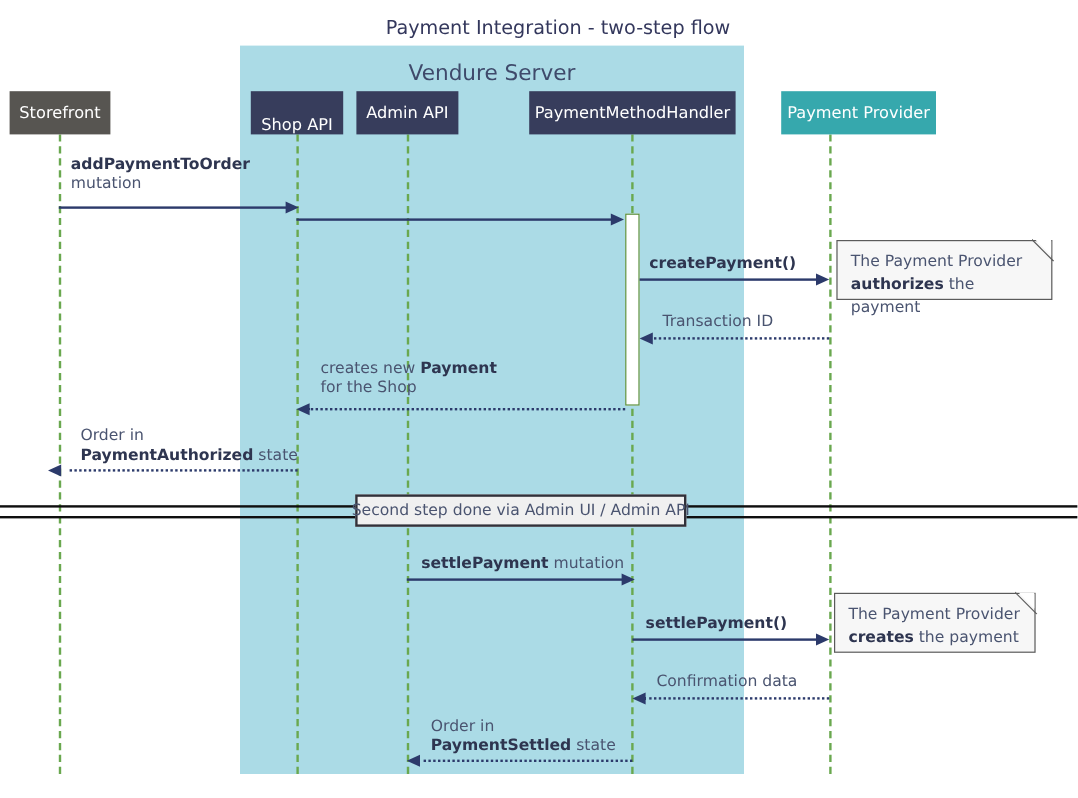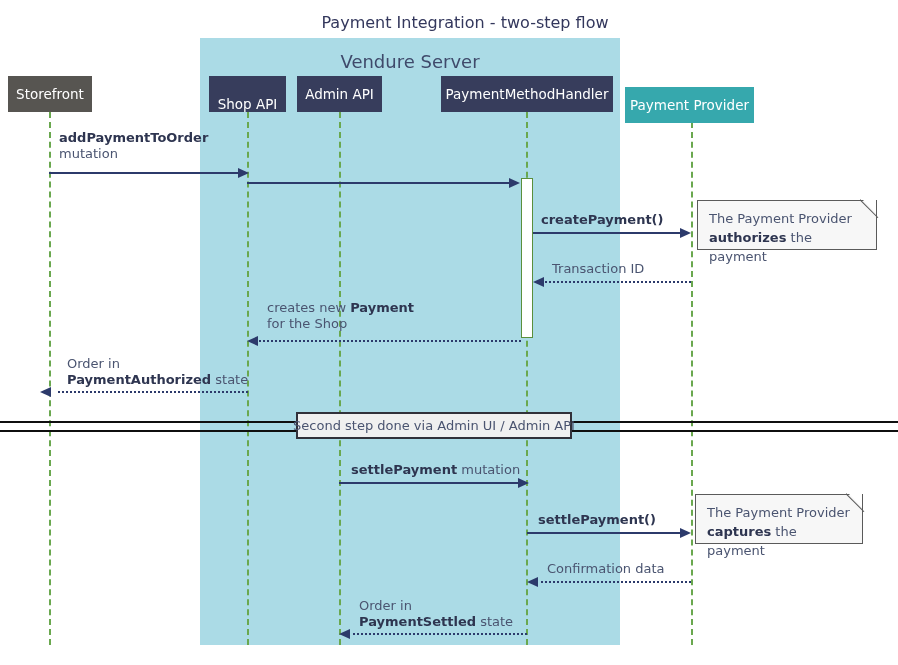--- a/index.html
+++ b/index.html
@@ -108,21 +108,21 @@
   </div>
   <div class="abs participant p-dark" style="left:209px;top:76px;width:77px;align-items:flex-end;">
     <span>Shop API</span>
   </div>
   <div class="abs participant p-dark" style="left:297px;top:76px;width:85px;">
     <span>Admin API</span>
   </div>
   <div class="abs participant p-dark" style="left:441px;top:76px;width:172px;">
     <span>PaymentMethodHandler</span>
   </div>
-  <div class="abs participant p-teal" style="left:625px;top:76px;width:129px;margin-top:11px;">
+  <div class="abs participant p-teal" style="left:651px;top:76px;width:129px;">
     <span>Payment Provider</span>
   </div>
 
   <div class="abs activation" style="left:521px;top:178px;width:12px;height:160px;"></div>
 
   <div class="abs msg-label" style="left:59px;top:130px;">
     <b>addPaymentToOrder</b><br>
     <span>mutation</span>
   </div>
   <div class="abs arrow-line" style="left:49px;top:172px;width:190px;"></div>
@@ -180,21 +180,21 @@
 
   <div class="abs msg-label" style="left:538px;top:512px;">
     <b>settlePayment()</b>
   </div>
   <div class="abs arrow-line" style="left:527px;top:532px;width:154px;"></div>
   <div class="abs arrow-head right" style="left:680px;top:528px;"></div>
 
   <div class="abs" style="left:695px;top:494px;width:168px;height:50px;">
     <div class="note" style="width:168px;height:50px;position:absolute;left:0;top:0;">
       <span>The Payment Provider</span><br>
-      <b>captures</b><span> the payment</span>
+      <b>creates</b><span> the payment</span>
     </div>
     <div class="abs note-fold-line" style="left:154px;top:0px;"></div>
     <div class="abs" style="left:151px;top:-1px;width:19px;height:19px;overflow:hidden;">
       <div style="position:absolute;left:0;top:0;width:26px;height:0;border-top:1.5px solid #5a5a5a;transform:rotate(45deg);transform-origin:0 0;"></div>
     </div>
   </div>
 
   <div class="abs msg-label" style="left:547px;top:561px;">Confirmation data</div>
   <div class="abs arrow-line dotted" style="left:536px;top:581px;width:155px;"></div>
   <div class="abs arrow-head left" style="left:527px;top:577px;"></div>

